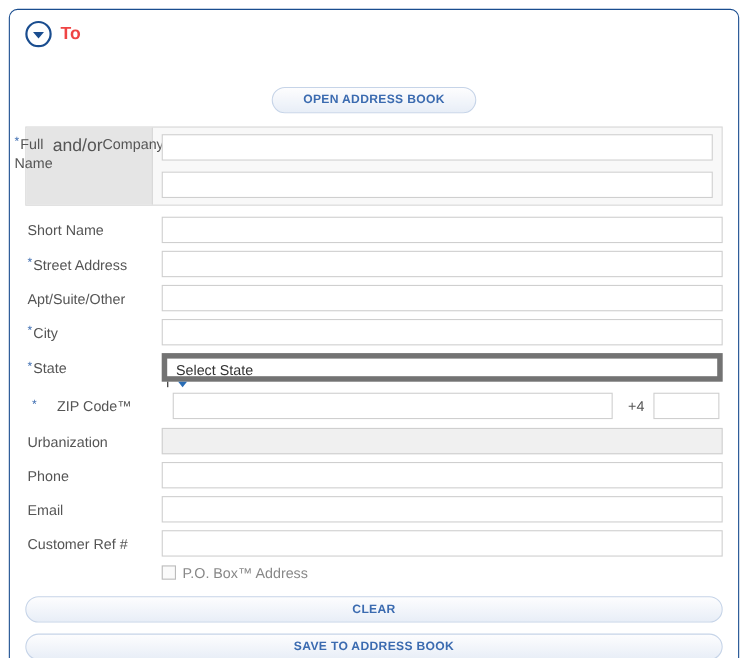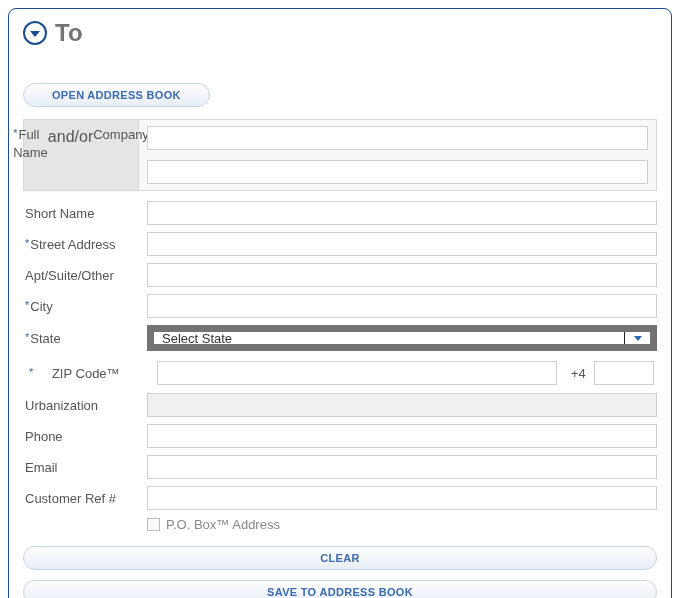--- a/index.html
+++ b/index.html
@@ -37,27 +37,27 @@
   }
   .chevron-down {
     width: 0;
     height: 0;
     border-left: 5px solid transparent;
     border-right: 5px solid transparent;
     border-top: 6px solid #1a4d8f;
     margin-top: 2px;
   }
   .panel-title {
-    font-size: 24px;
+    font-size: 16px;
     font-weight: bold;
-    color: #737373;
+    color: #ef4444;
   }
   .top-button-row {
     display: flex;
-    justify-content: flex-start;
+    justify-content: center;
     margin-bottom: 12px;
     margin-top: 36px;
   }
   .btn {
     border: 1px solid #c6d4e8;
     background: linear-gradient(#fdfdfe, #e8eef7);
     color: #3b6bb0;
     font-size: 11px;
     font-weight: bold;
     padding: 5px 18px;
@@ -114,23 +114,24 @@
     flex: 1;
   }
   .req {
     color: #3b6bb0;
     font-size: 11px;
     vertical-align: top;
     margin-right: 1px;
   }
   .select-wrap {
     display: flex;
-    border: 7px solid #737373;
+    border: 5px solid #737373;
     height: 26px;
     background: #fff;
+    flex-direction: column;
   }
   .select-display {
     flex: 1;
     padding: 3px 8px;
     color: #333;
     display: flex;
     align-items: center;
   }
   .select-btn {
     width: 26px;

